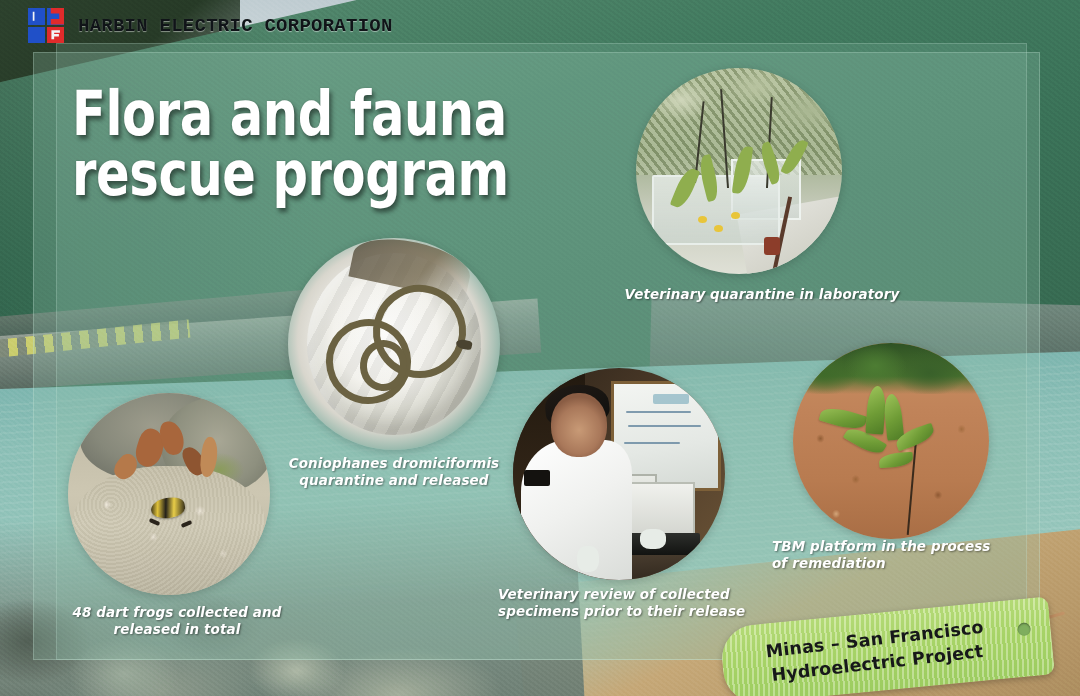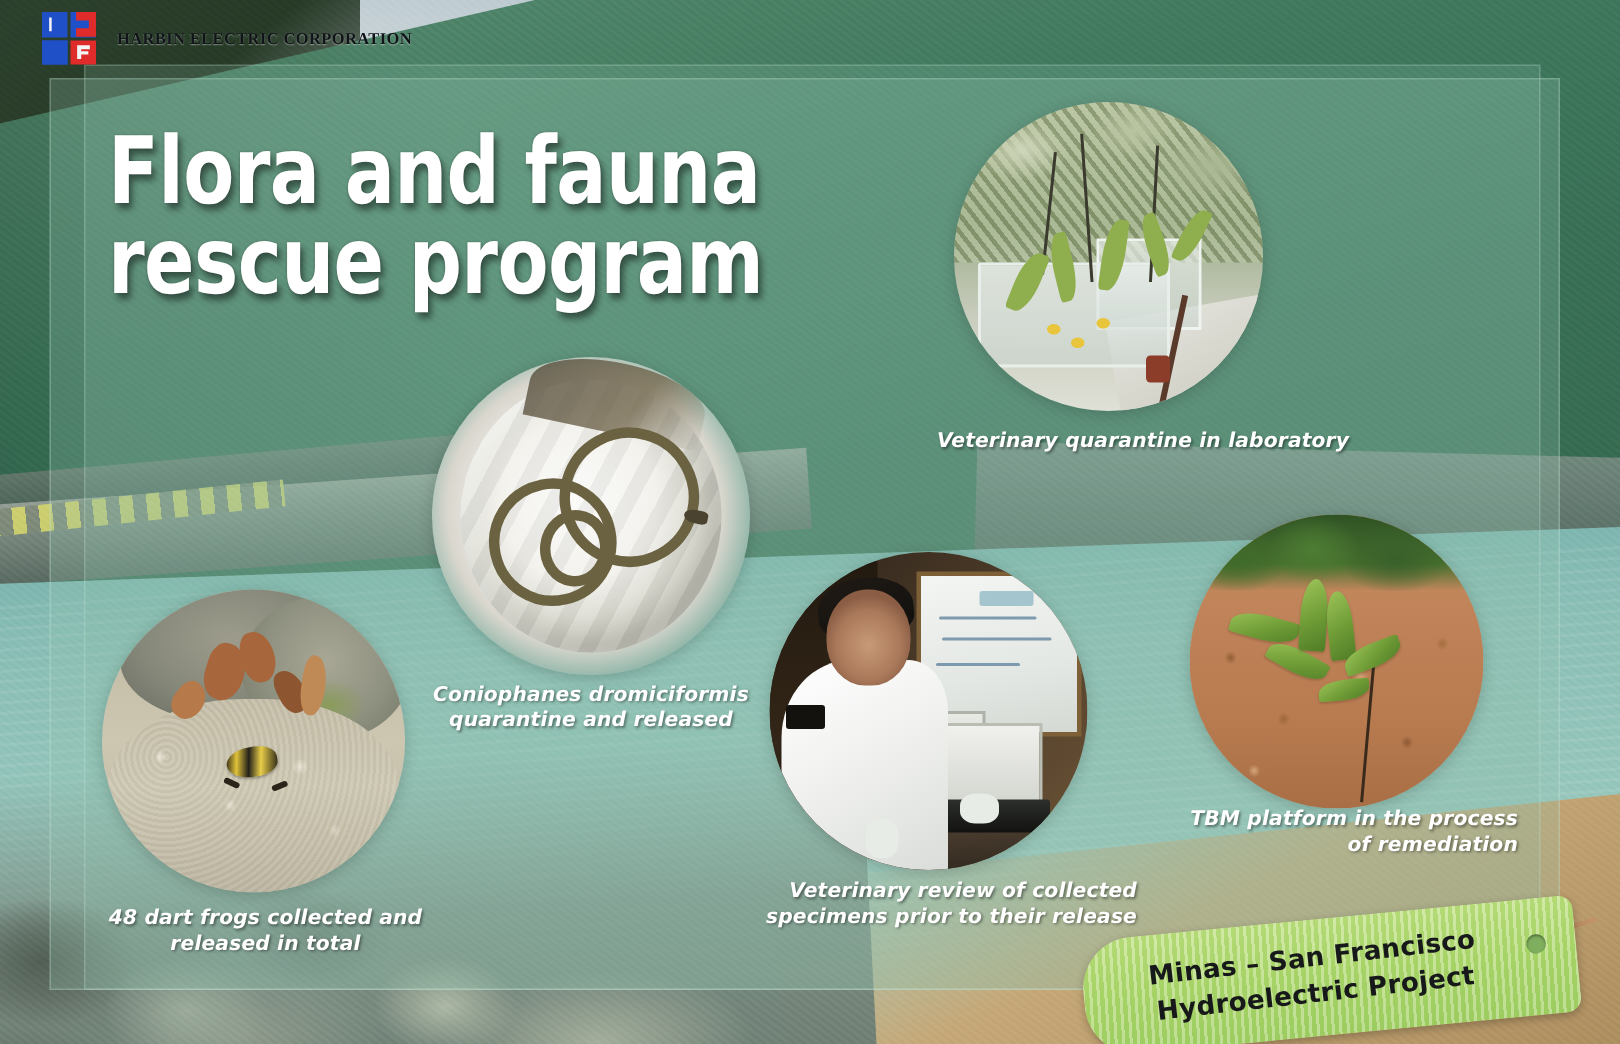--- a/index.html
+++ b/index.html
@@ -162,22 +162,22 @@
   .lc4{ background:#e02b2b; }
   .lc2::after{ content:""; position:absolute; right:0; top:0; width:100%; height:100%;
     background:#e02b2b; clip-path: polygon(22% 0,100% 0,100% 100%,22% 100%,22% 66%,72% 66%,72% 34%,22% 34%); }
   .lc3::after{ content:""; position:absolute; left:0; top:0; width:100%; height:100%;
     background:#2050c8; }
   .logo-cell.lc1::after{ content:""; position:absolute; inset:0;
     background:#f2f4f6; clip-path: polygon(28% 22%, 38% 22%, 38% 78%, 28% 78%); }
   .logo-cell.lc4::after{ content:""; position:absolute; inset:0;
     background:#f2f4f6; clip-path: polygon(26% 22%, 76% 22%, 76% 38%, 42% 38%, 42% 46%, 70% 46%, 70% 60%, 42% 60%, 42% 78%, 26% 78%); }
   .logo-text{
-    font-size:11px; font-weight:bold; letter-spacing:.25px; color:#101418;
-    font-family:Liberation Serif, serif;
+    font-size:19px; font-weight:bold; letter-spacing:.25px; color:#101418;
+    font-family:Liberation Mono, monospace;
     text-shadow:0 1px 1px rgba(255,255,255,.45);
     white-space:nowrap;
   }
 
   
   .title{
     position:absolute; left:72px; top:84px; z-index:18;
     color:#ffffff;
     font-family:"DejaVu Sans", sans-serif;
     font-weight:bold;
@@ -338,22 +338,22 @@
     font-weight: bold;
     font-size:13.5px;
     line-height:17px;
     letter-spacing:.1px;
     text-shadow: 1px 1px 2px rgba(0,0,0,.45);
     white-space: pre-line;
   }
   #cap-lab{ left:612px; top:286px; width:300px; text-align:center; }
   #cap-snake{ left:286px; top:455px; width:216px; text-align:center; }
   #cap-frog{ left:58px; top:604px; width:238px; text-align:center; }
-  #cap-vet{ left:498px; top:586px; width:260px; text-align:right; }
-  #cap-tbm{ left:772px; top:538px; width:240px; text-align:right; }
+  #cap-vet{ left:498px; top:586px; width:260px; text-align:left; }
+  #cap-tbm{ left:772px; top:538px; width:240px; text-align:left; }
 
   
   .tag{
     position:absolute; left:722px; top:612px; width:330px; height:78px;
     z-index:22;
     transform: rotate(-5.5deg);
   }
   .tag-body{
     position:absolute; inset:0;
     background:

